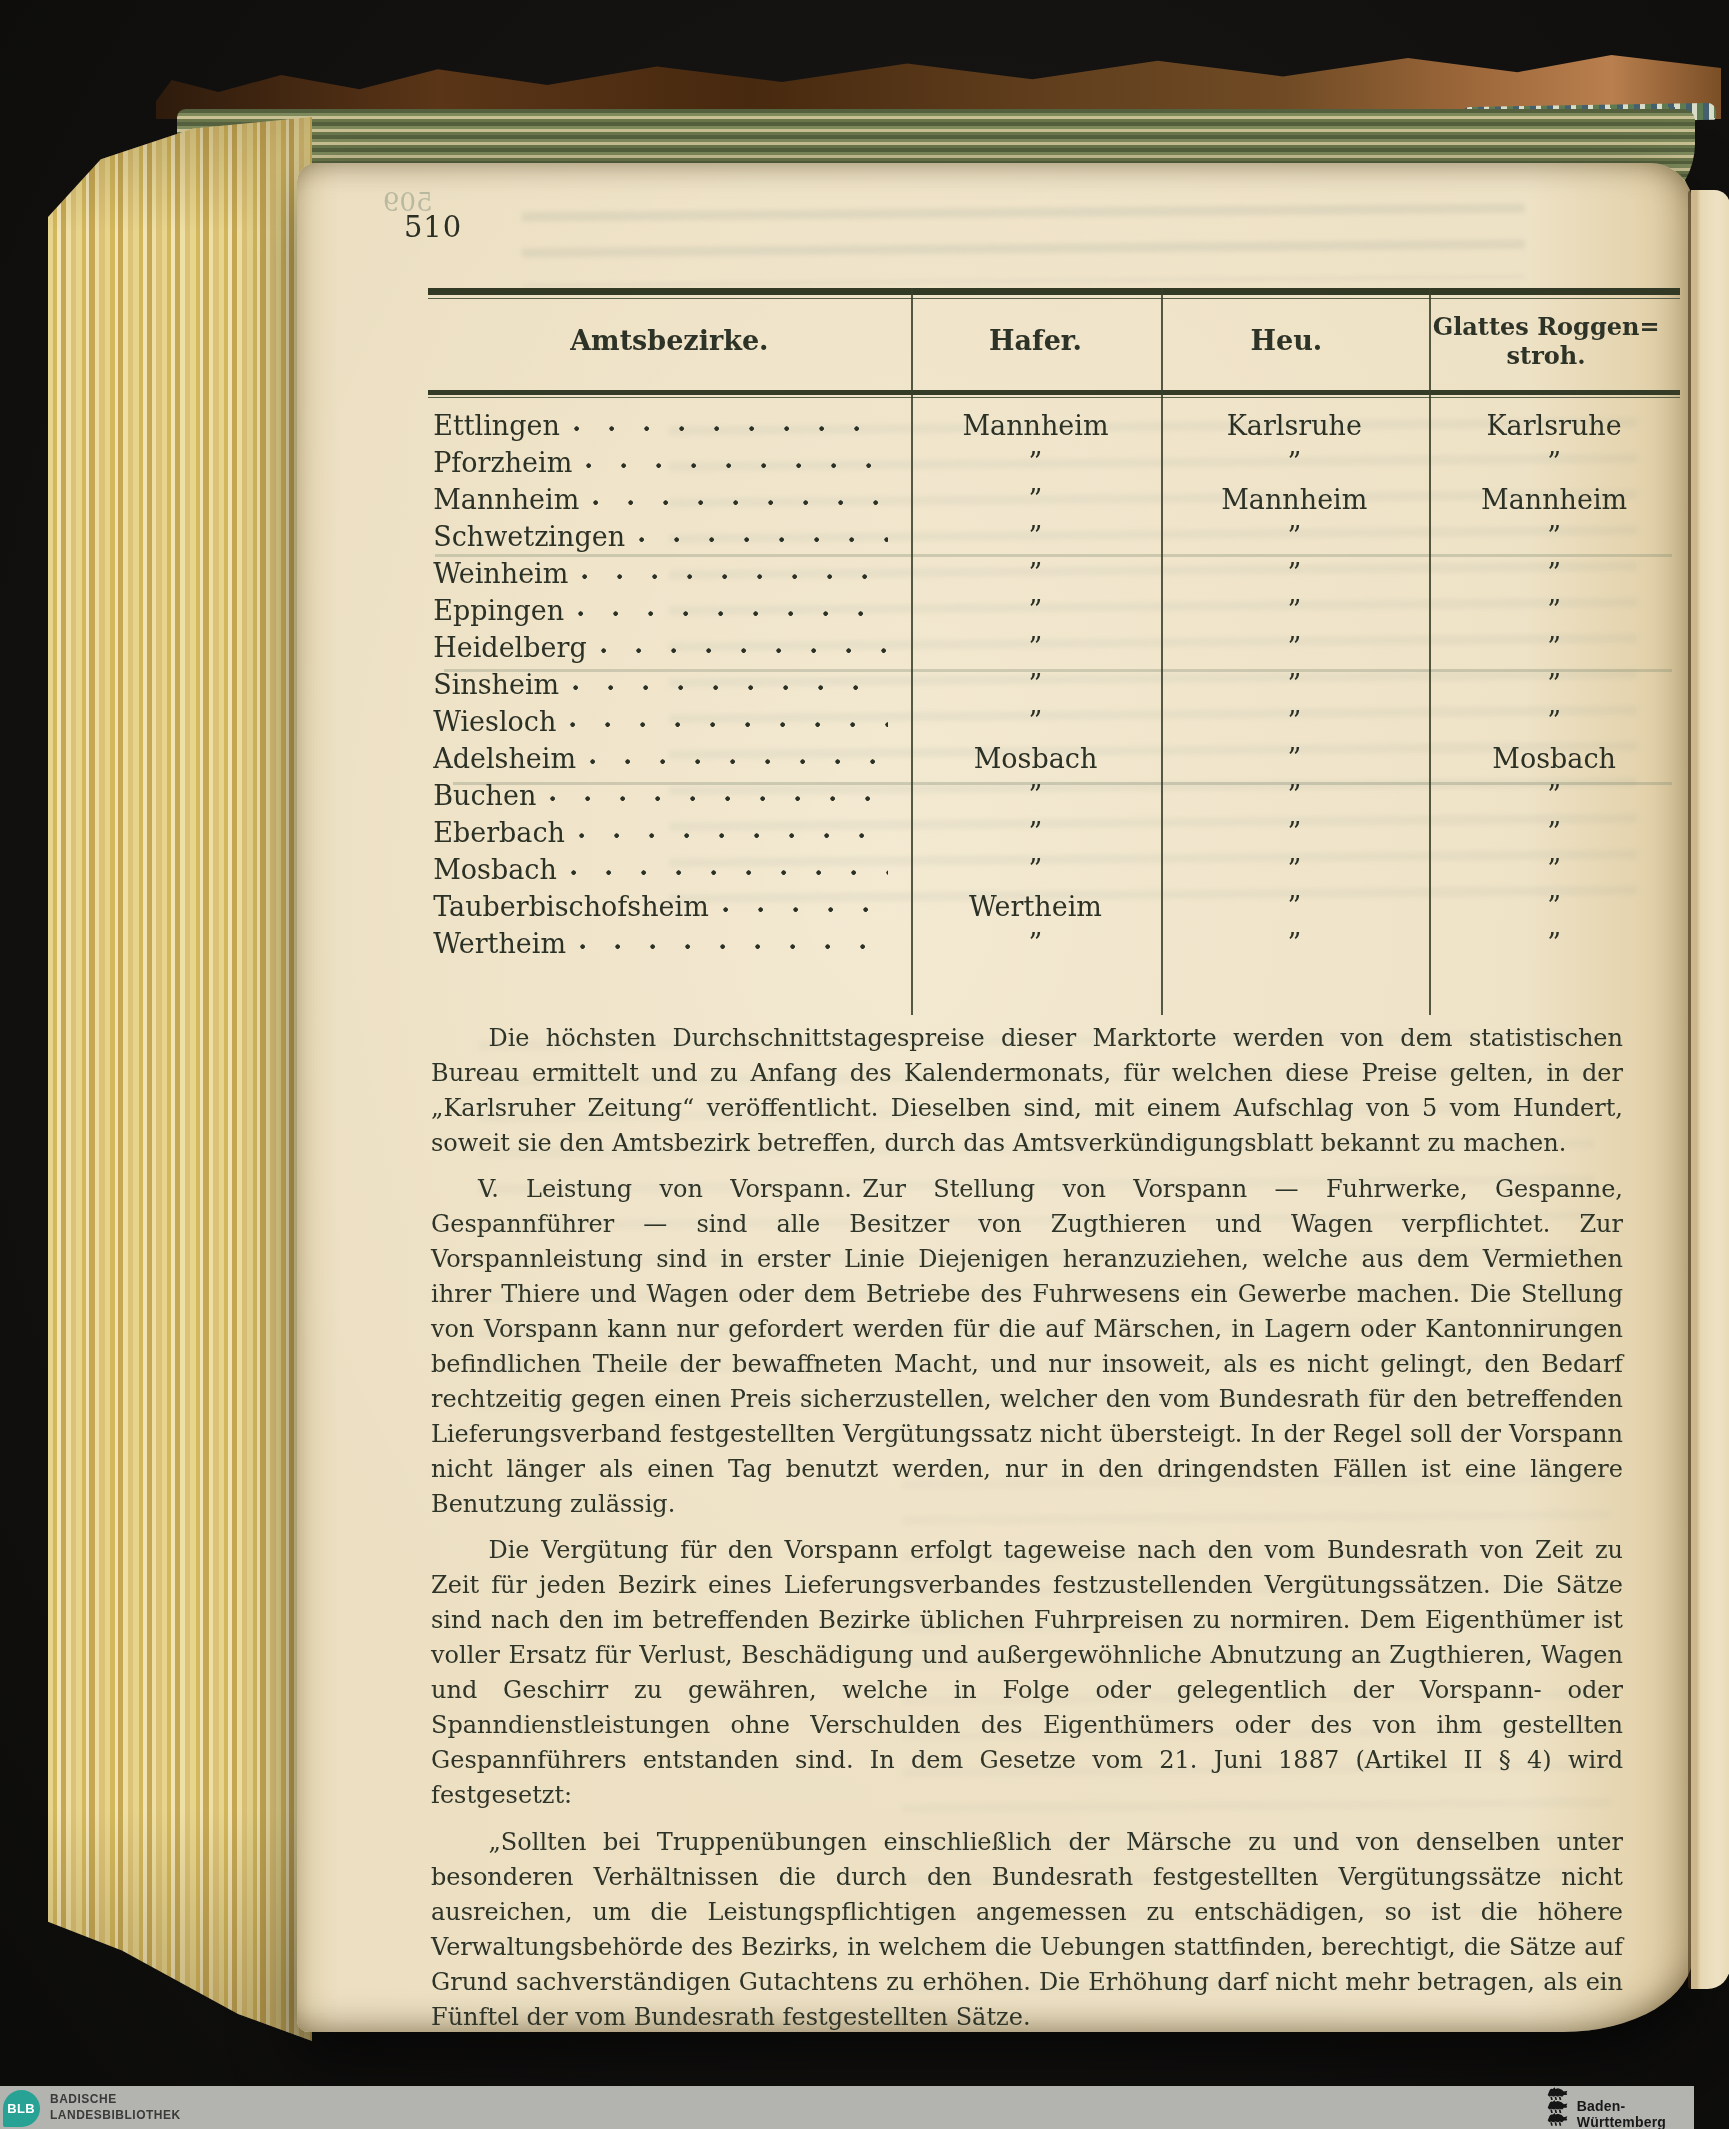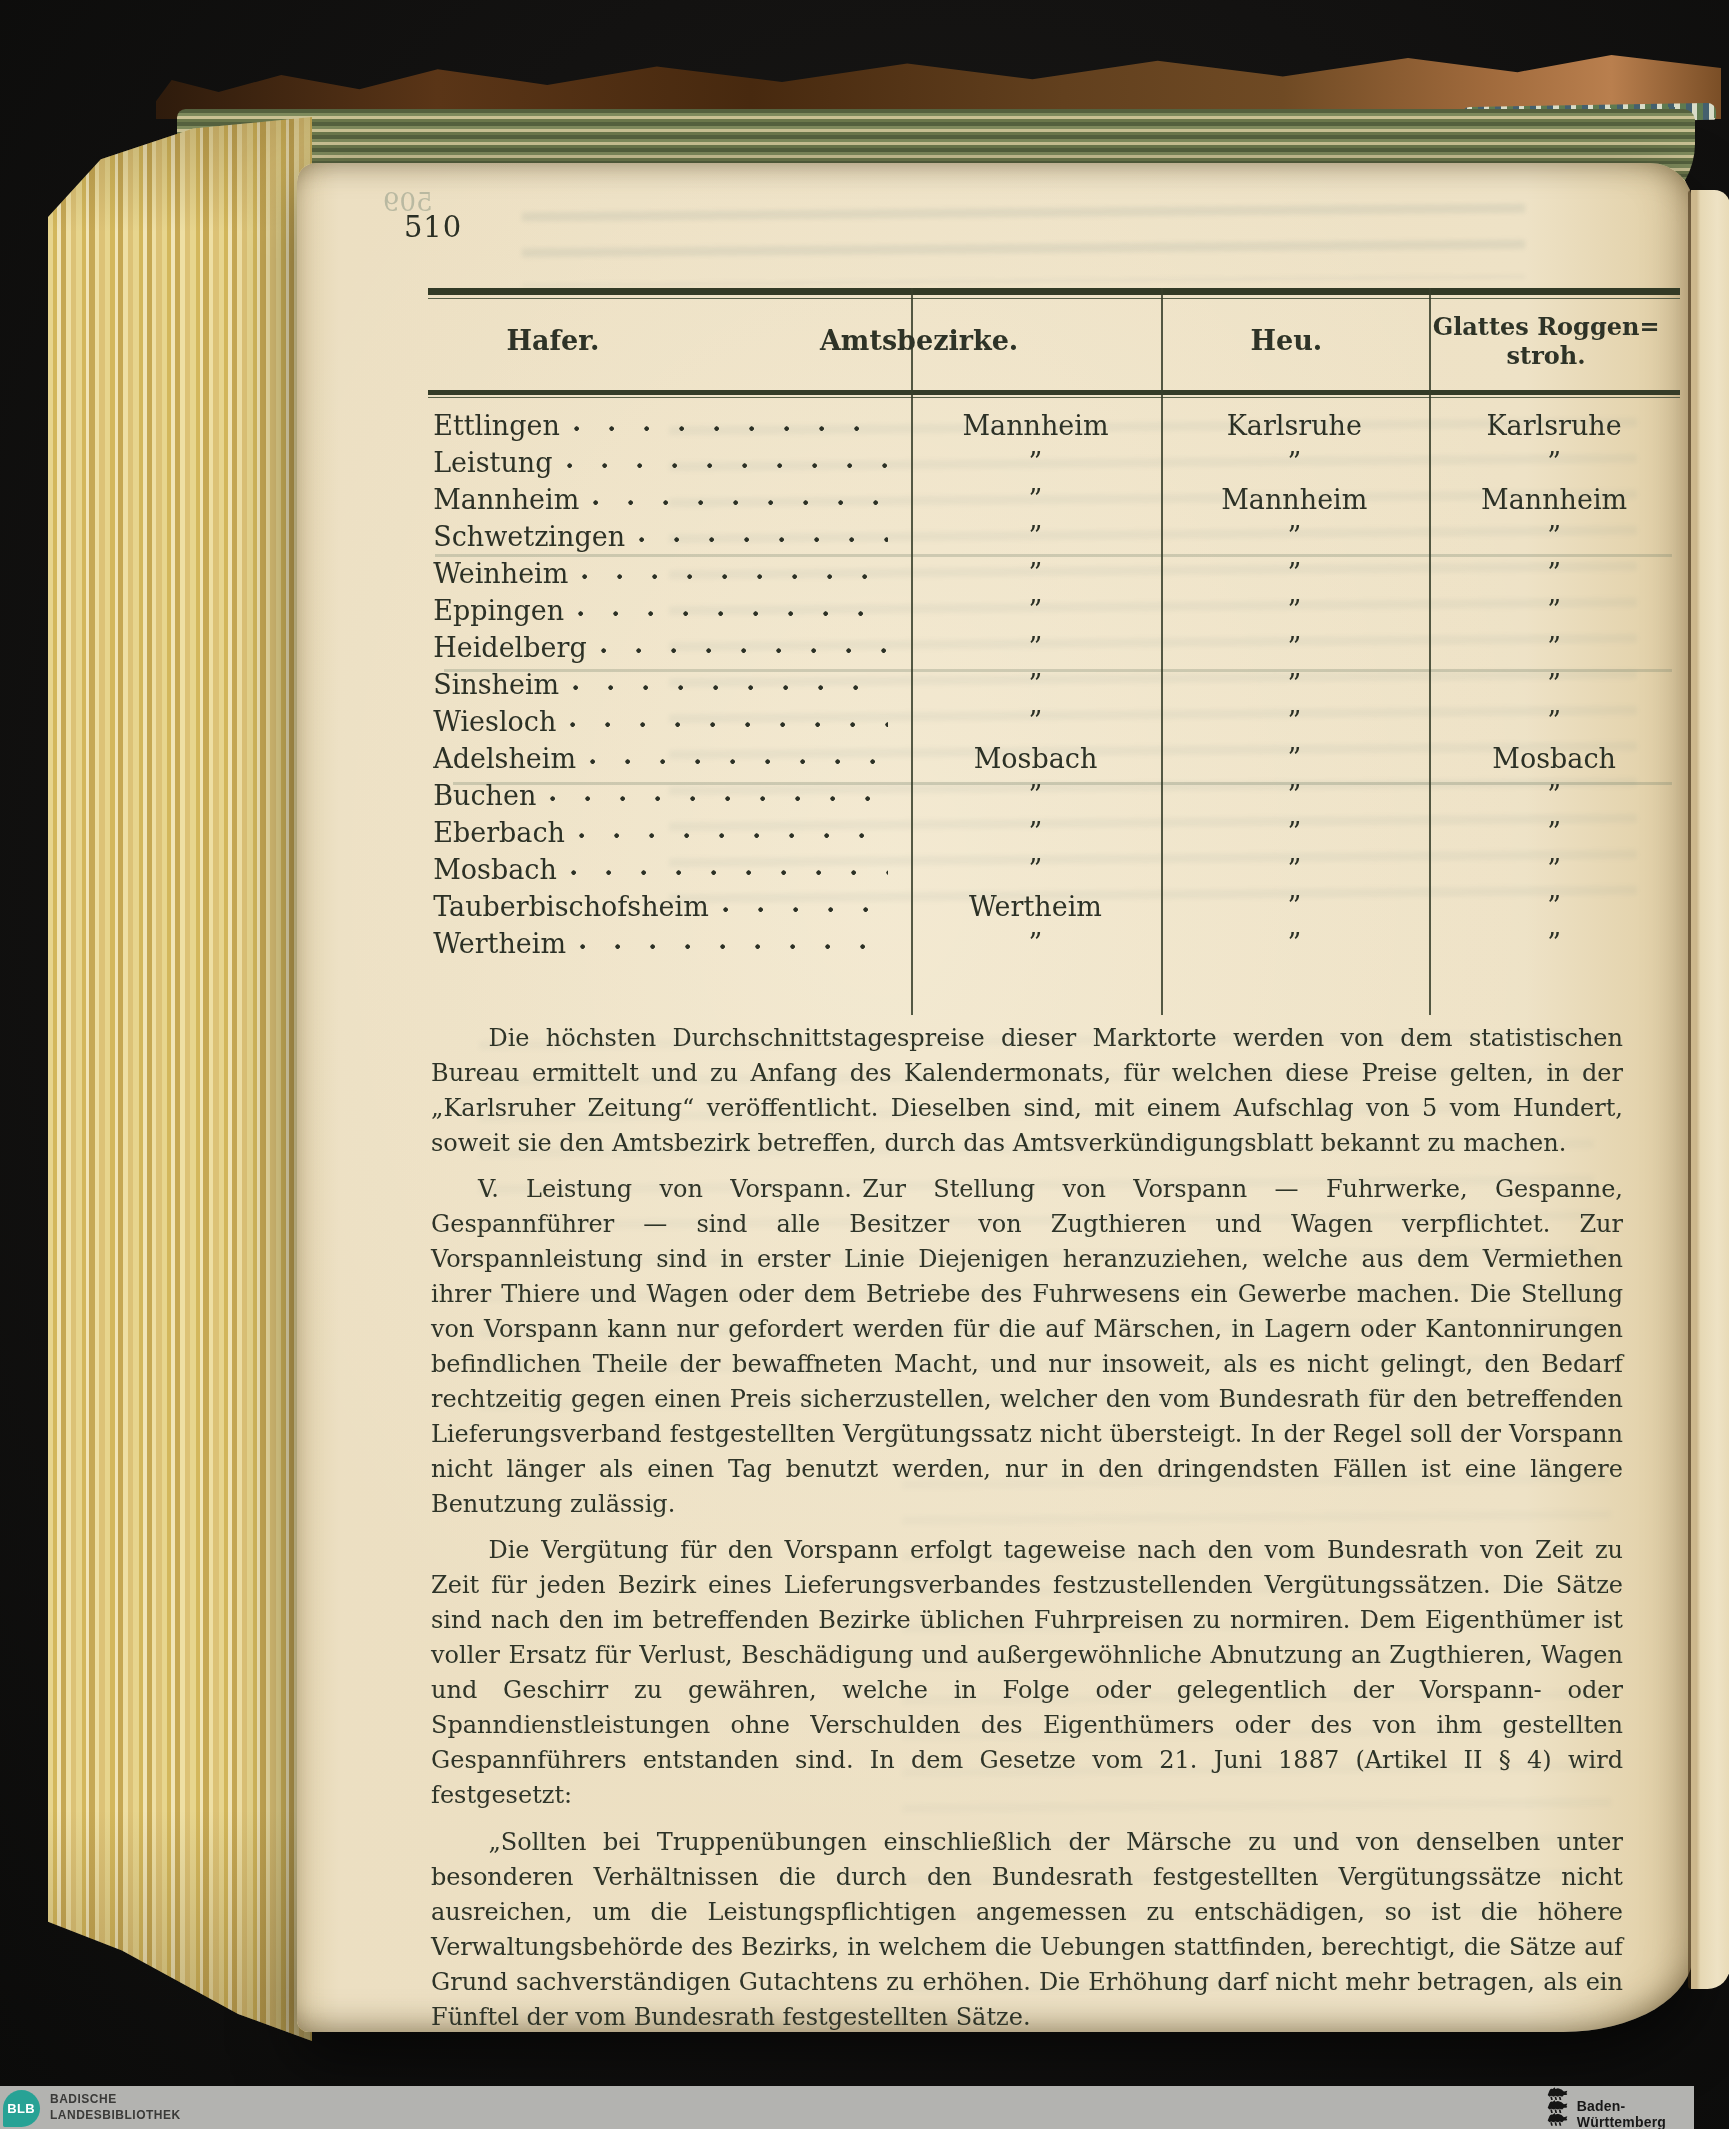--- a/index.html
+++ b/index.html
@@ -112,42 +112,42 @@
     <div class="pgghost">509</div>
     <div class="pgnum">510</div>
 
     <div class="rule-top"></div>
     <div class="rule-mid"></div>
     <div class="vsep vs1"></div>
     <div class="vsep vs2"></div>
     <div class="vsep vs3"></div>
 
     <div class="thead">
+      <div class="hc hc1">Amtsbezirke.</div>
       <div class="hc hc2">Hafer.</div>
-      <div class="hc hc1">Amtsbezirke.</div>
       <div class="hc hc4">Heu.</div>
       <div class="hc hc3">
         <span>Glattes Roggen=</span>
         <span>stroh.</span>
       </div>
     </div>
 
     <div class="tbody">
       <div class="trow">
         <div class="cell-name">
             <span class="nm">Ettlingen</span>
             <span class="leader"></span>
           </div>
         <div class="cell-v w2">Mannheim</div>
         <div class="cell-v w3">Karlsruhe</div>
         <div class="cell-v w4">Karlsruhe</div>
       </div>
       <div class="trow">
         <div class="cell-name">
-            <span class="nm">Leistung</span>
+            <span class="nm">Pforzheim</span>
             <span class="leader"></span>
           </div>
         <div class="cell-v w2">”</div>
         <div class="cell-v w3">”</div>
         <div class="cell-v w4">”</div>
       </div>
       <div class="trow">
         <div class="cell-name">
             <span class="nm">Mannheim</span>
             <span class="leader"></span>

